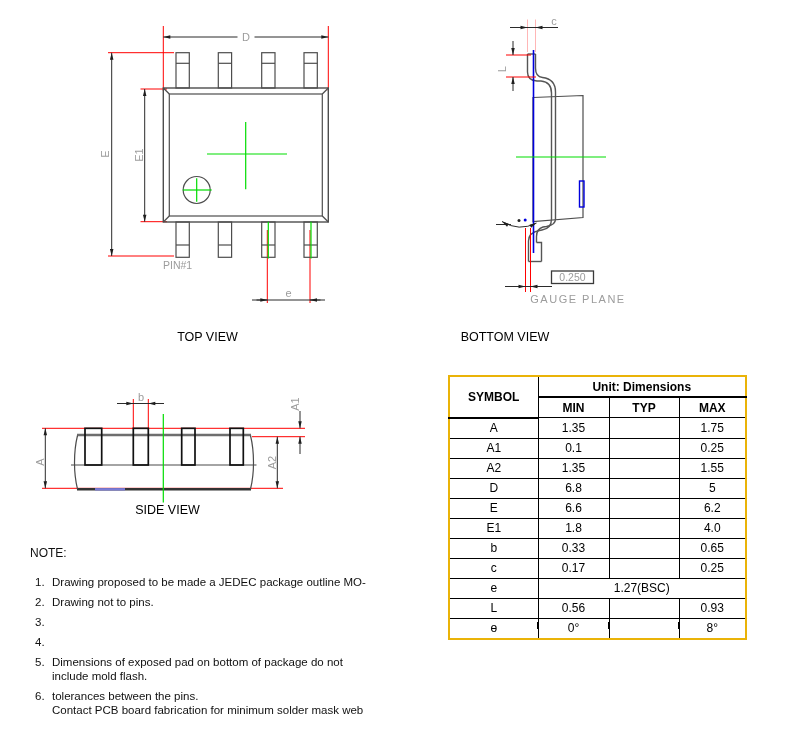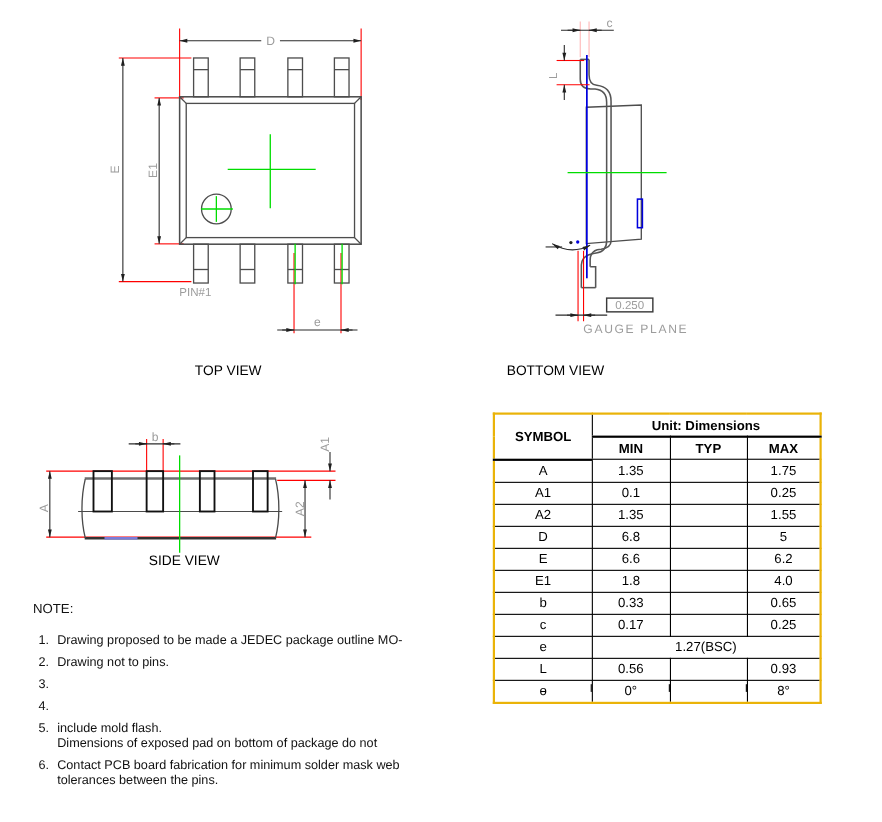--- a/index.html
+++ b/index.html
@@ -313,26 +313,26 @@
   </div>
   <div class="item">
     <span class="num">3.</span>
   </div>
   <div class="item">
     <span class="num">4.</span>
   </div>
   <div class="item">
     <span class="num">5.</span>
     <span class="txt">
-      <span>include mold flash.</span>
-          <span>Dimensions of exposed pad on bottom of package do not</span>
+      <span>Dimensions of exposed pad on bottom of package do not</span>
+          <span>include mold flash.</span>
     </span>
   </div>
   <div class="item">
     <span class="num">6.</span>
     <span class="txt">
-      <span>Contact PCB board fabrication for minimum solder mask web</span>
-          <span>tolerances between the pins.</span>
+      <span>tolerances between the pins.</span>
+          <span>Contact PCB board fabrication for minimum solder mask web</span>
     </span>
   </div>
 </div>
 
 </div>
 
 </body></html>

